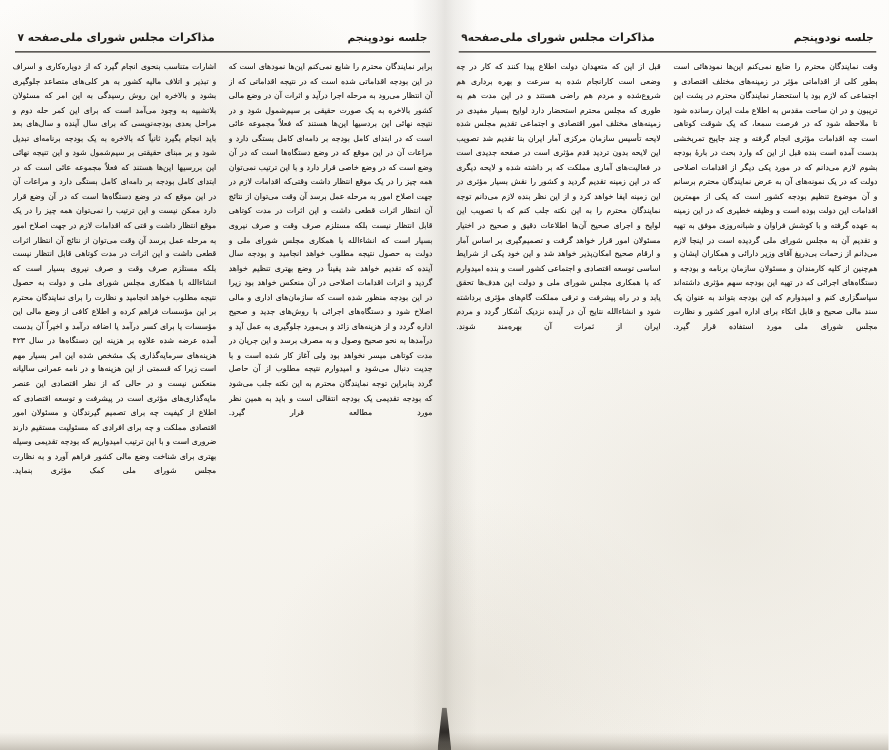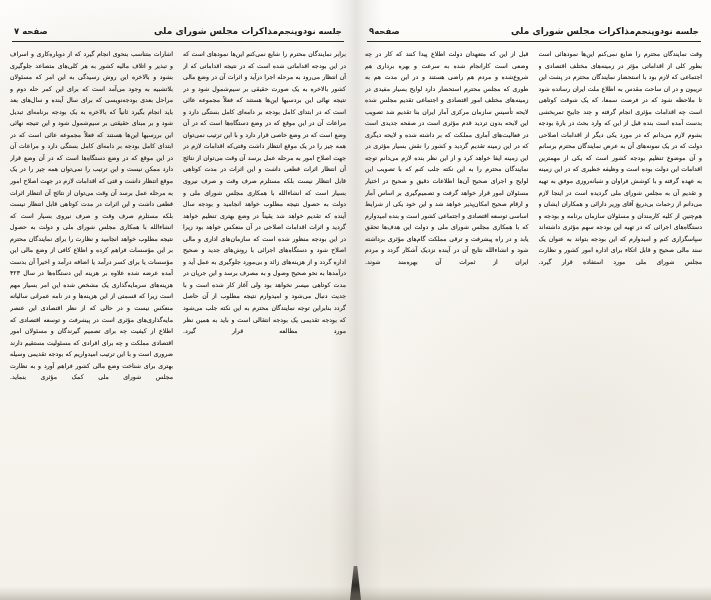--- a/index.html
+++ b/index.html
@@ -99,21 +99,21 @@
 
   .header-side,
   .header-center {
     font-family: "DejaVu Sans", sans-serif;
     font-weight: bold;
     color: #262420;
     white-space: nowrap;
     line-height: 1;
   }
   .header-side   { font-size: 8.5px; letter-spacing: .2px; }
-  .header-center { font-size: 9px; flex: 1; text-align: right; letter-spacing: .2px; }
+  .header-center { font-size: 9px; flex: 1; text-align: left; letter-spacing: .2px; }
 
   .header-rule {
     position: absolute;
     height: 0;
     border-top: 1.6px solid #2a2722;
     top: 41px;
   }
   #page-left  .header-rule { left: 12px; right: 12px; }
   #page-right .header-rule { left: 12px; right: 10px; }
 

